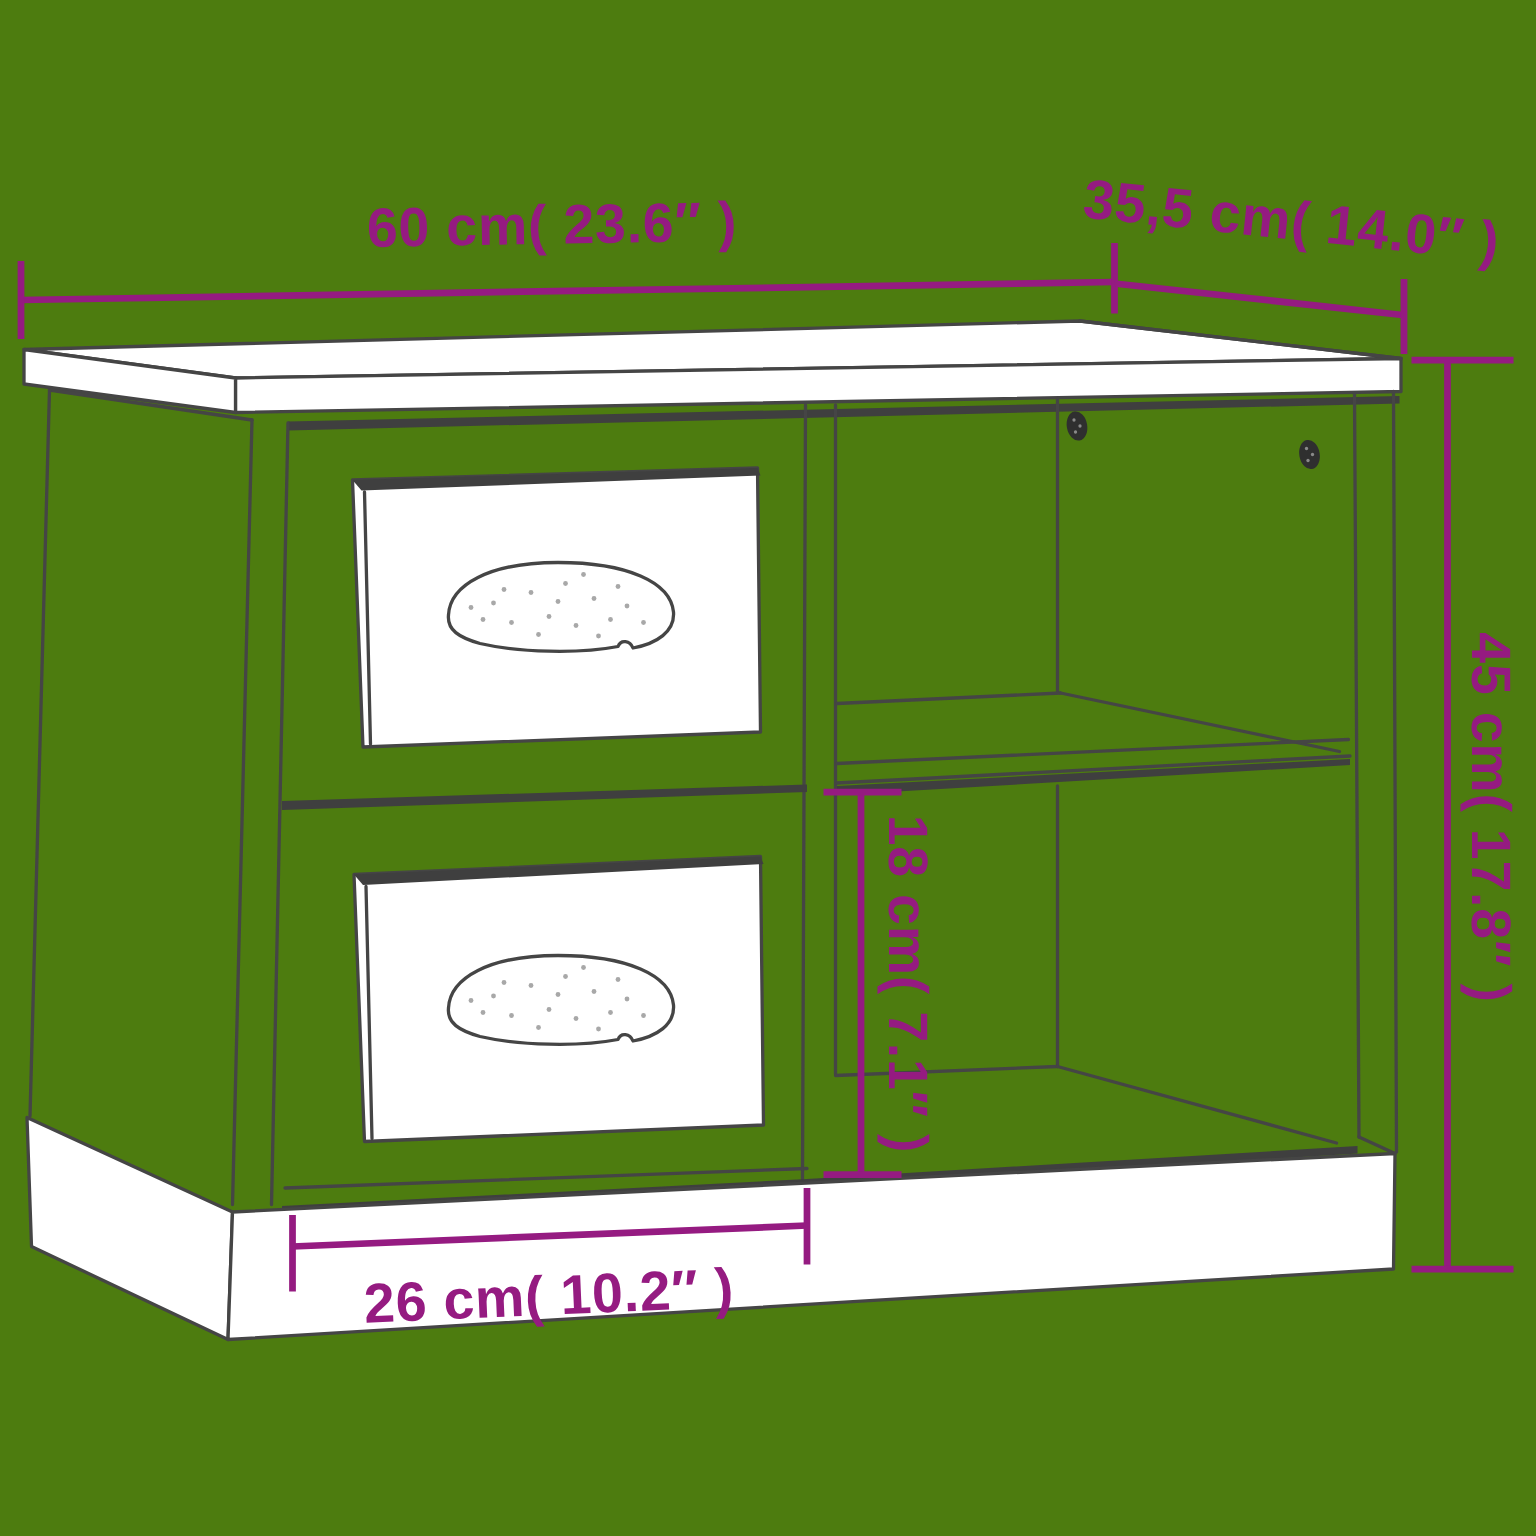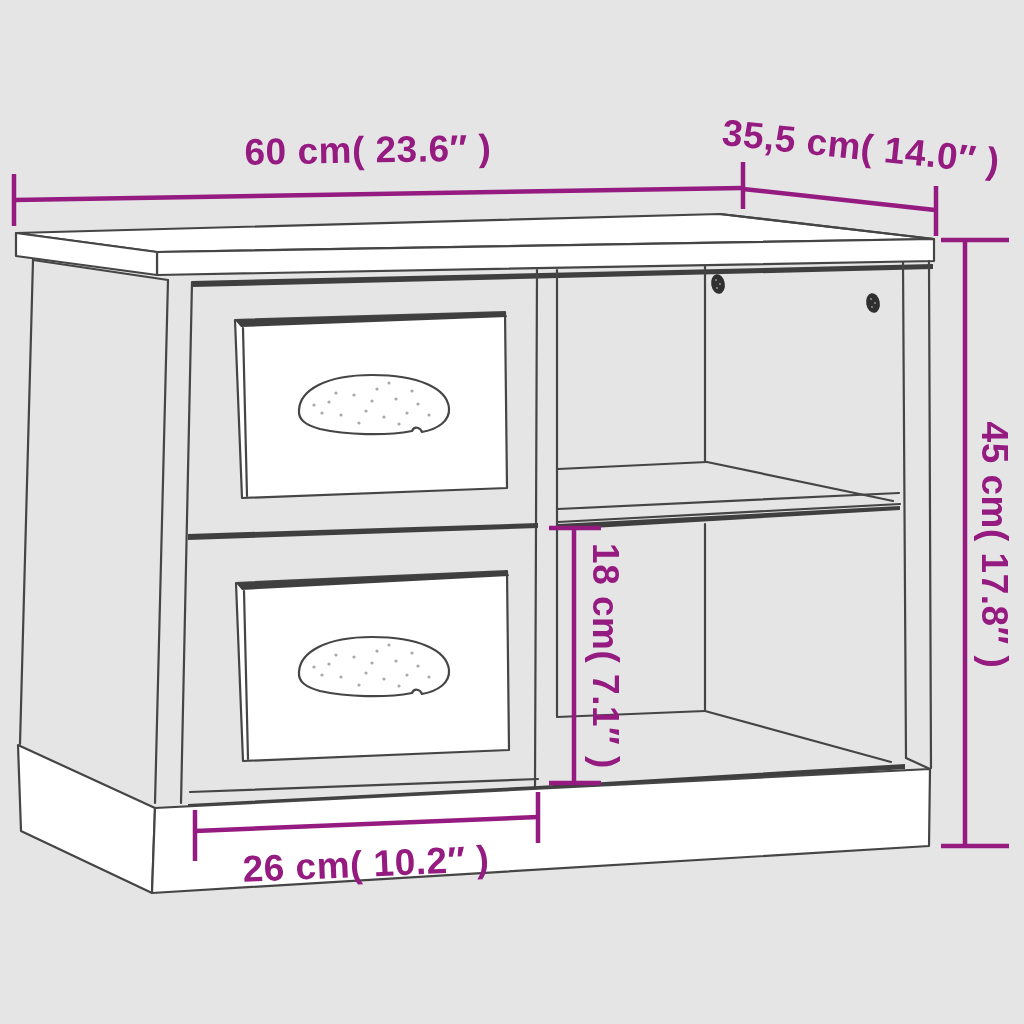--- a/index.html
+++ b/index.html
@@ -1,19 +1,19 @@
 <!DOCTYPE html>
 <html><head>
 <meta charset="utf-8">
 <style>
   html,body{margin:0;padding:0;background:#ffffff;}
   .stage{
     position:relative;
     width:1024px;height:1024px;
-    background:#e5e5e5;
+    background:#4d7c0f;
     overflow:hidden;
     font-family:"Liberation Sans", sans-serif;
   }
   svg{display:block;width:1024px;height:1024px;}
   .furn{stroke:#454545;stroke-width:2.2;fill:none;stroke-linecap:round;stroke-linejoin:round;}
   .furn-fill{fill:#ffffff;stroke:#454545;stroke-width:2.2;stroke-linejoin:round;}
   .dark-band{fill:#3f3f3f;stroke:none;}
   .dim{stroke:#951b81;stroke-width:4.5;fill:none;stroke-linecap:butt;}
   .dim-text{
     fill:#951b81;

